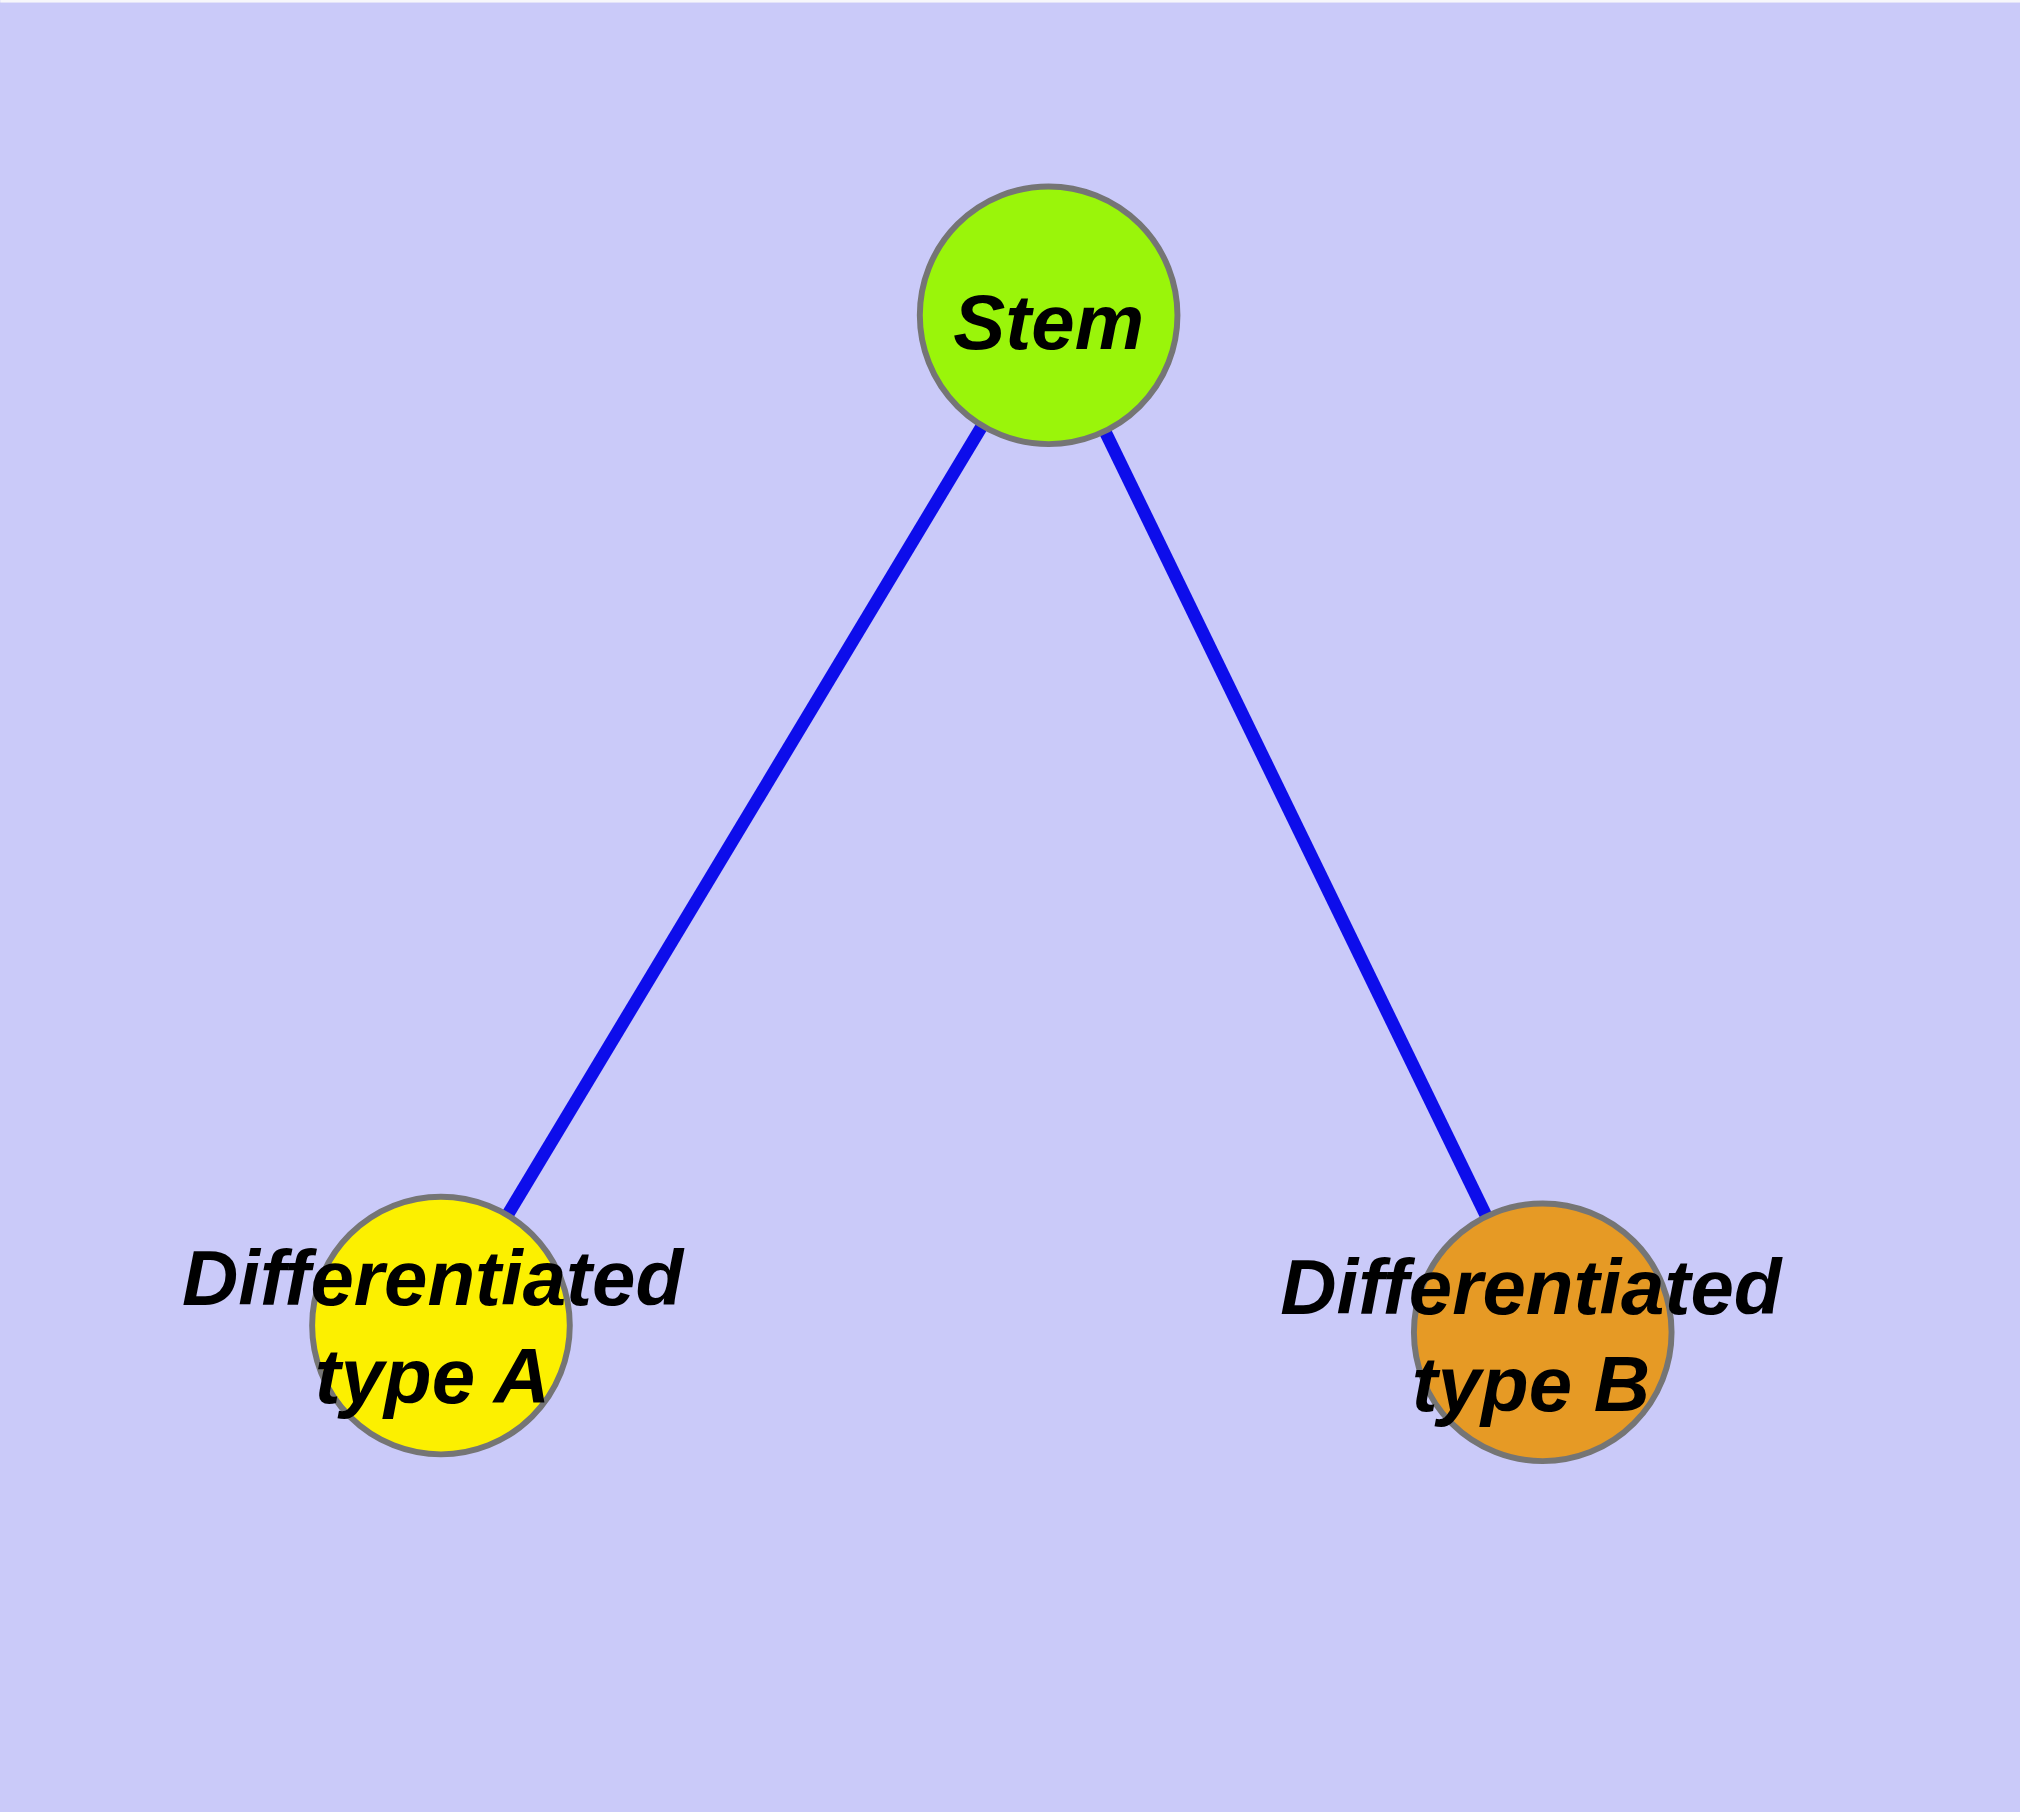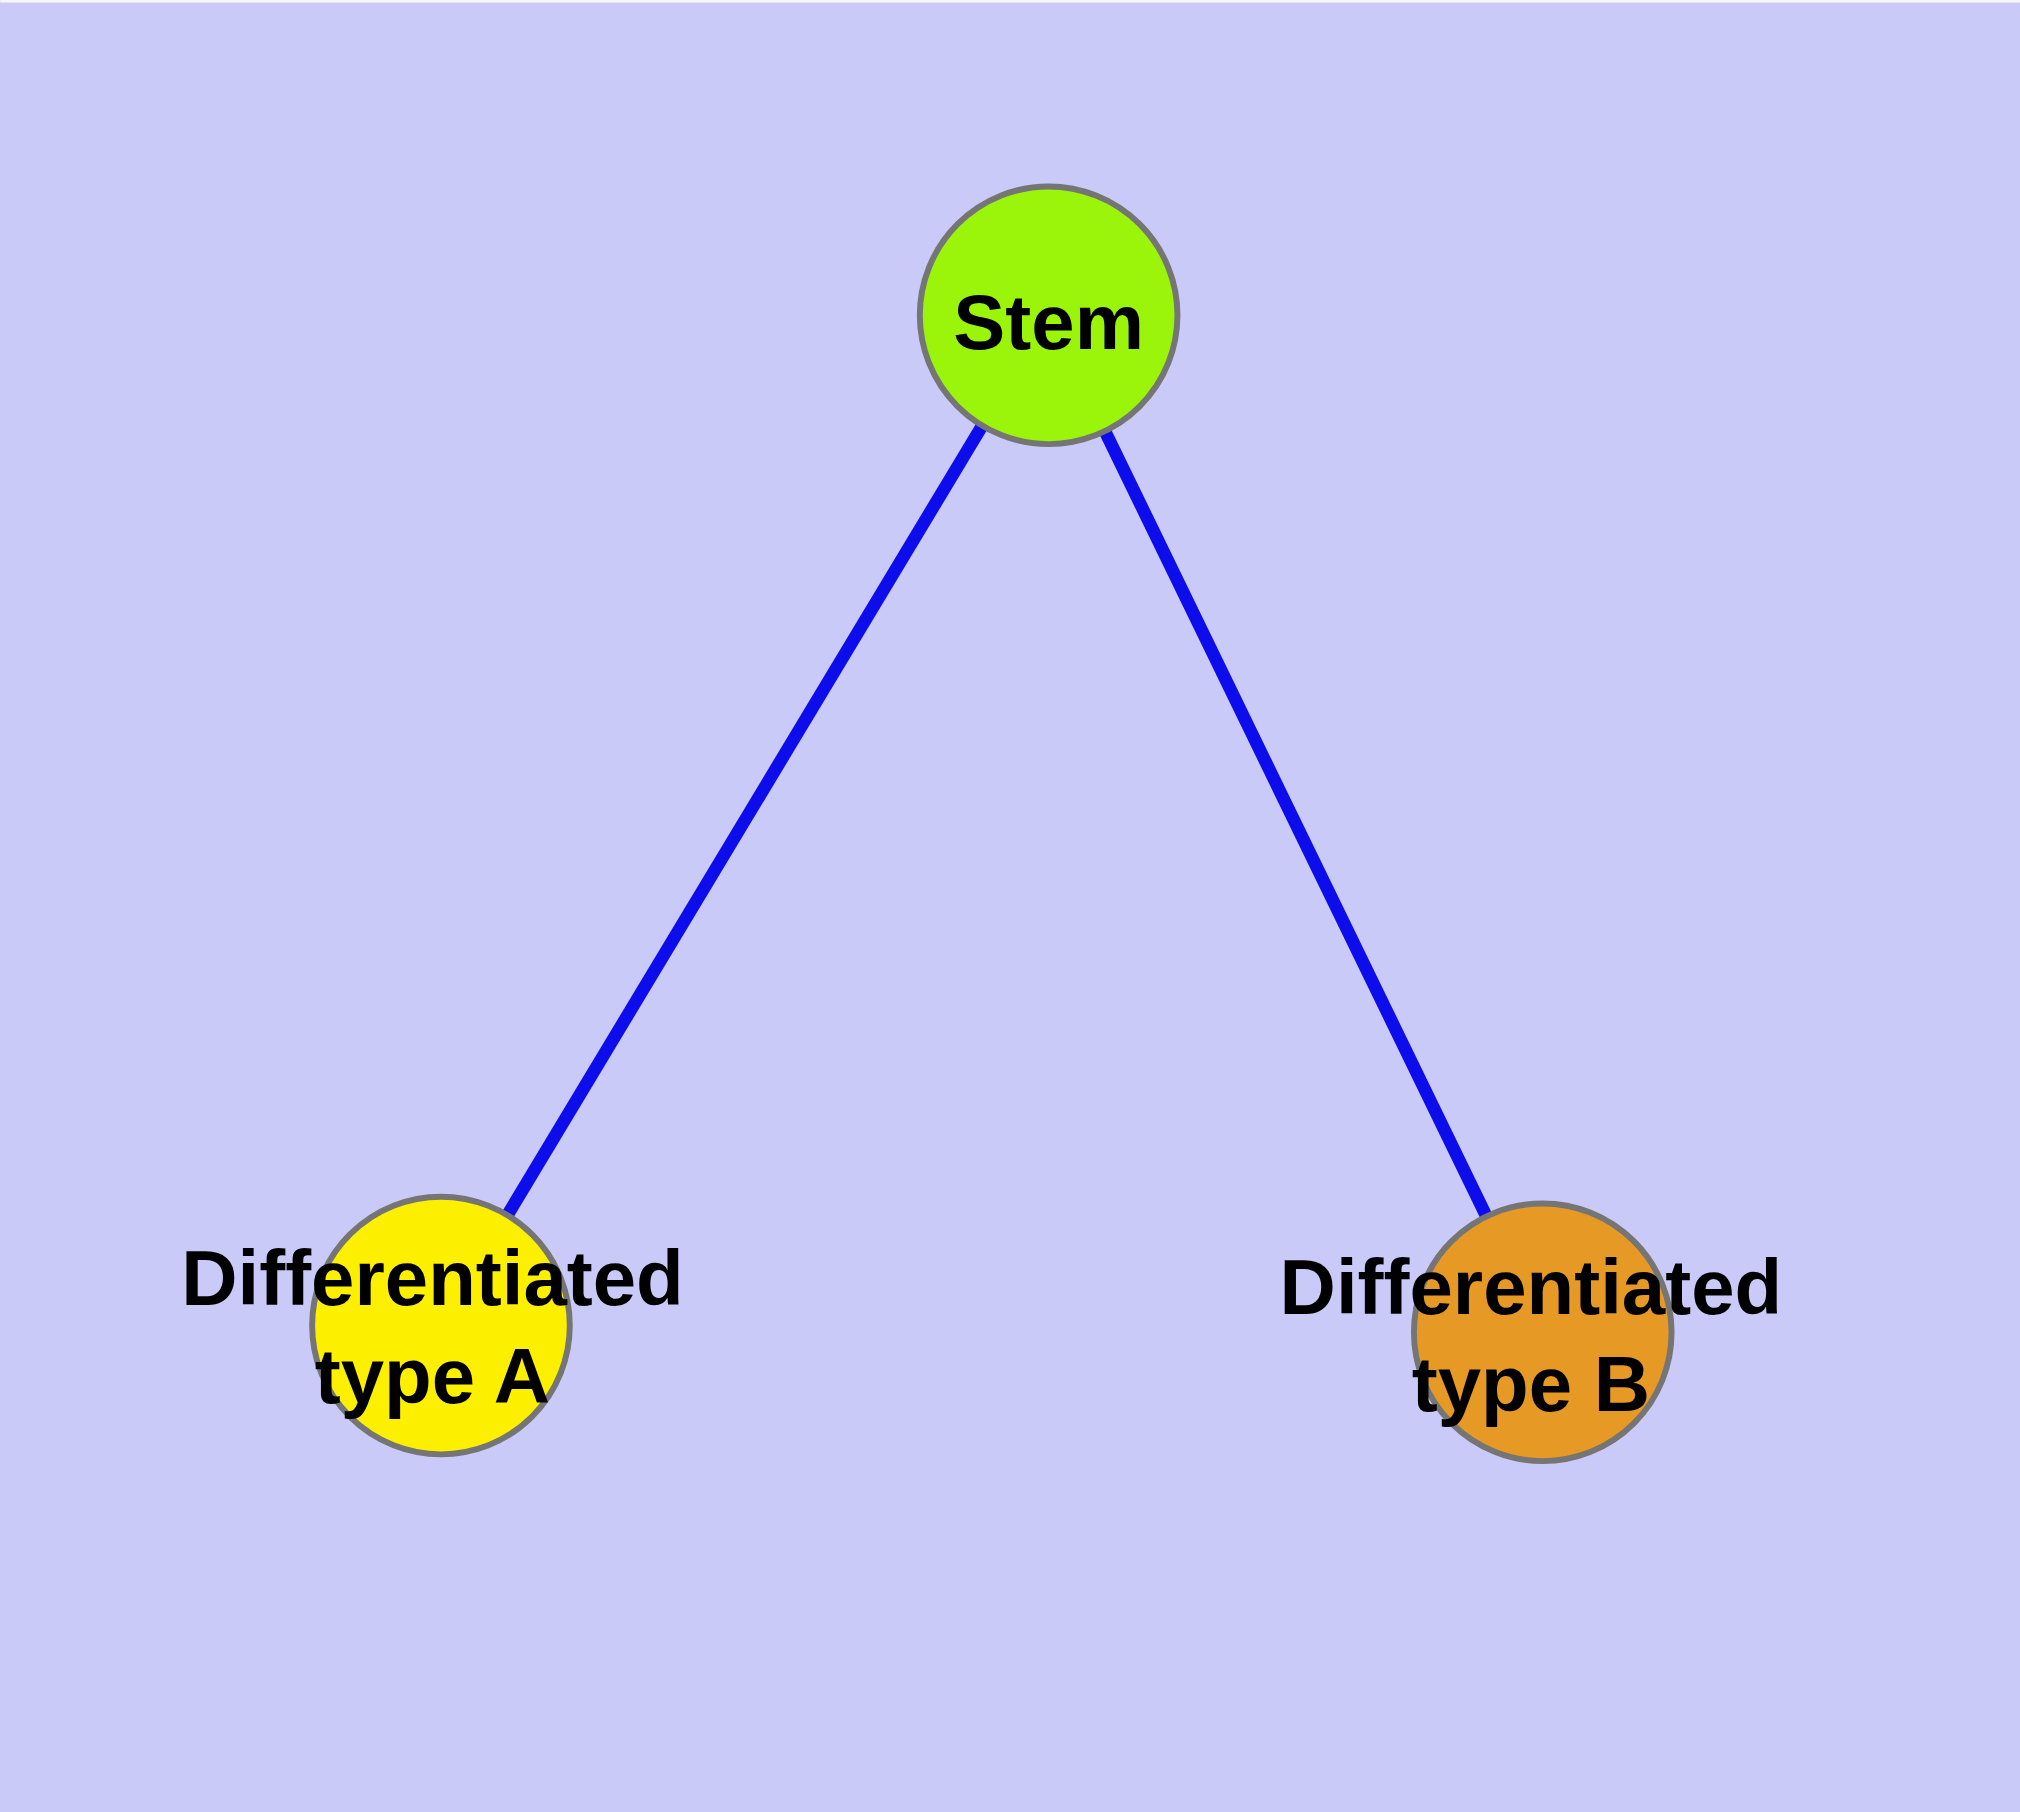--- a/index.html
+++ b/index.html
@@ -5,20 +5,21 @@
   html, body {
     margin: 0;
     padding: 0;
     background: #CACAF9;
   }
   .canvas {
     position: relative;
     width: 2021px;
     height: 1812px;
     overflow: hidden;
+    font-style: italic;
   }
   .canvas svg {
     display: block;
     width: 2021px;
     height: 1812px;
   }
   .edge {
     stroke-width: 15;
     stroke-linecap: butt;
     fill: none;

